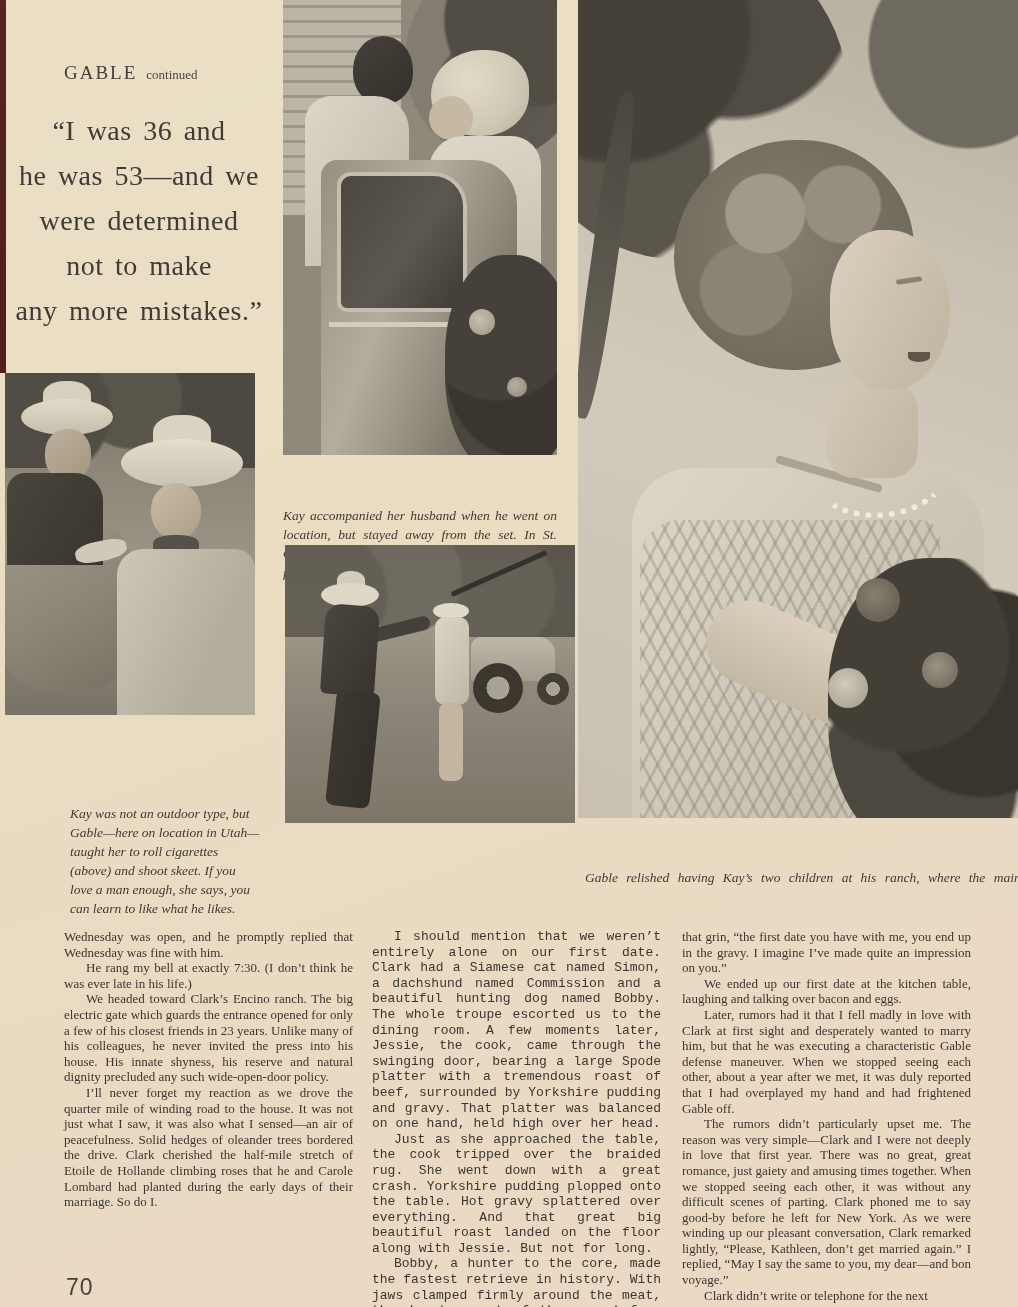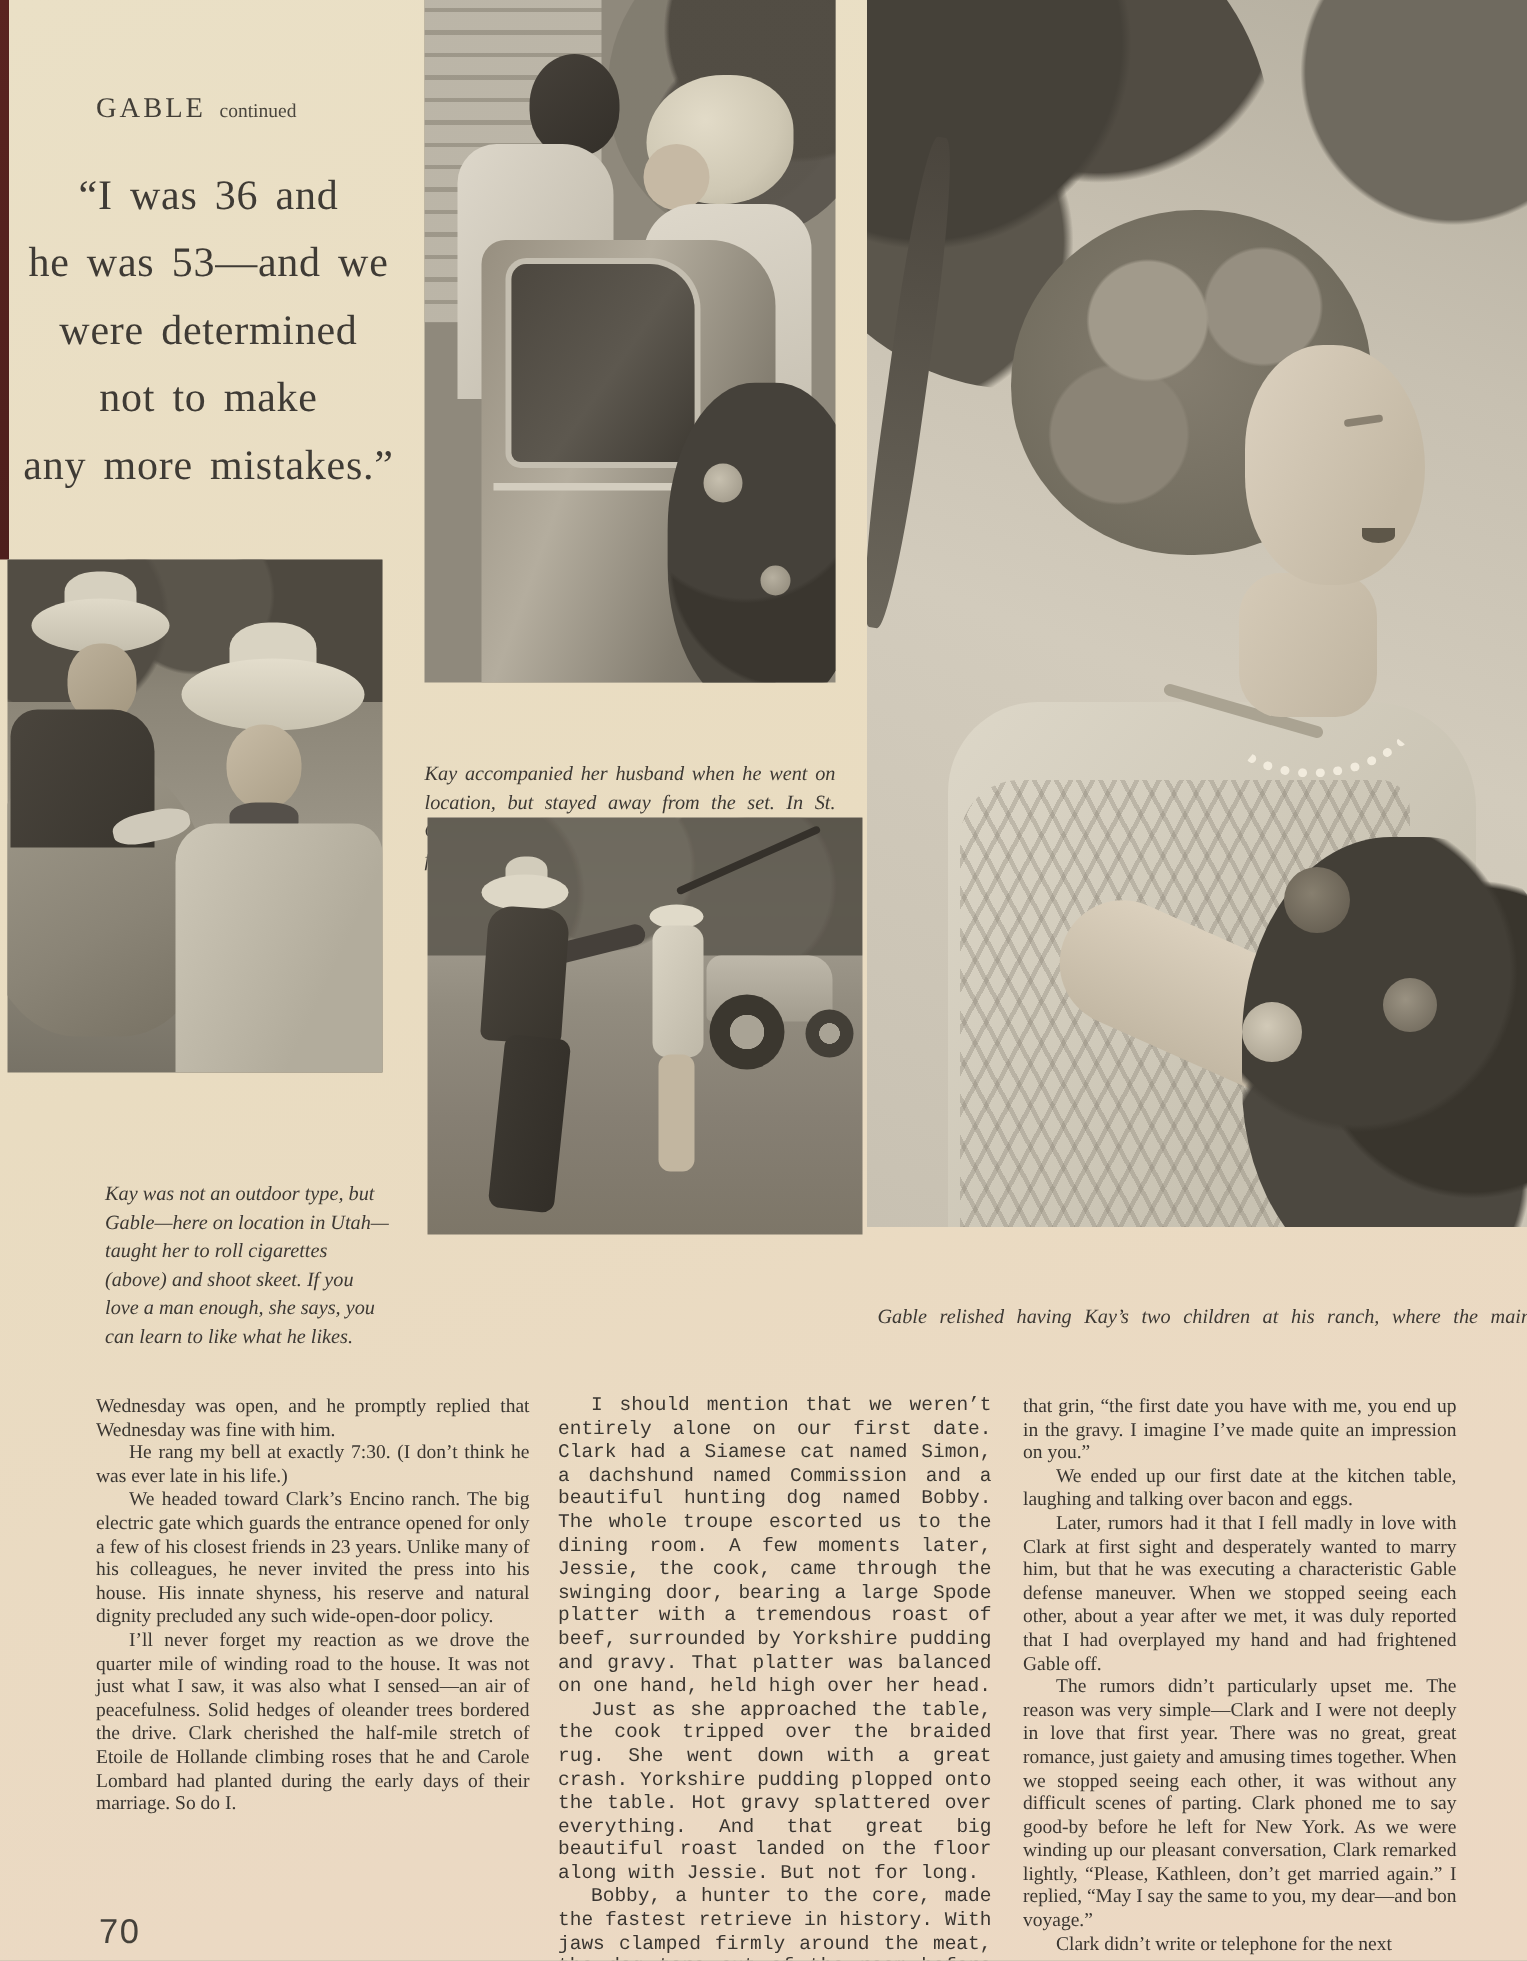--- a/index.html
+++ b/index.html
@@ -158,21 +158,21 @@
     background:radial-gradient(circle at 42% 40%,#877f6f,#5e574b);}
   .pd-roseB{right:60px;bottom:130px;width:36px;height:36px;border-radius:50%;
     background:radial-gradient(circle at 42% 40%,#9a9282,#6b6457);}
   .pd-roseC{right:150px;bottom:110px;width:40px;height:40px;border-radius:50%;
     background:radial-gradient(circle at 42% 40%,#d2cab8,#a29a89);}
 
   
   .caption{font-style:italic;font-size:13.5px;line-height:19px;color:#3d3934;margin-top:44px;}
   #caption-kiss{left:283px;top:462px;width:274px;text-align:justify;}
   #caption-kiss .roman{font-style:normal;}
-  #caption-hats{left:70px;top:742px;width:190px;}
+  #caption-hats{left:70px;top:760px;width:190px;}
   #caption-portrait{left:585px;top:824px;width:433px;word-spacing:5px;white-space:nowrap;}
 
   
   .col{top:929px;width:289px;font-size:13px;line-height:15.6px;text-align:justify;color:#3a3631;}
   #col-1{left:64px;}
   #col-2{left:372px;font-family:Liberation Mono, monospace;}
   #col-3{left:682px;}
   .col p{margin:0;}
   .col p.indent{text-indent:22px;}
   .ital{}

